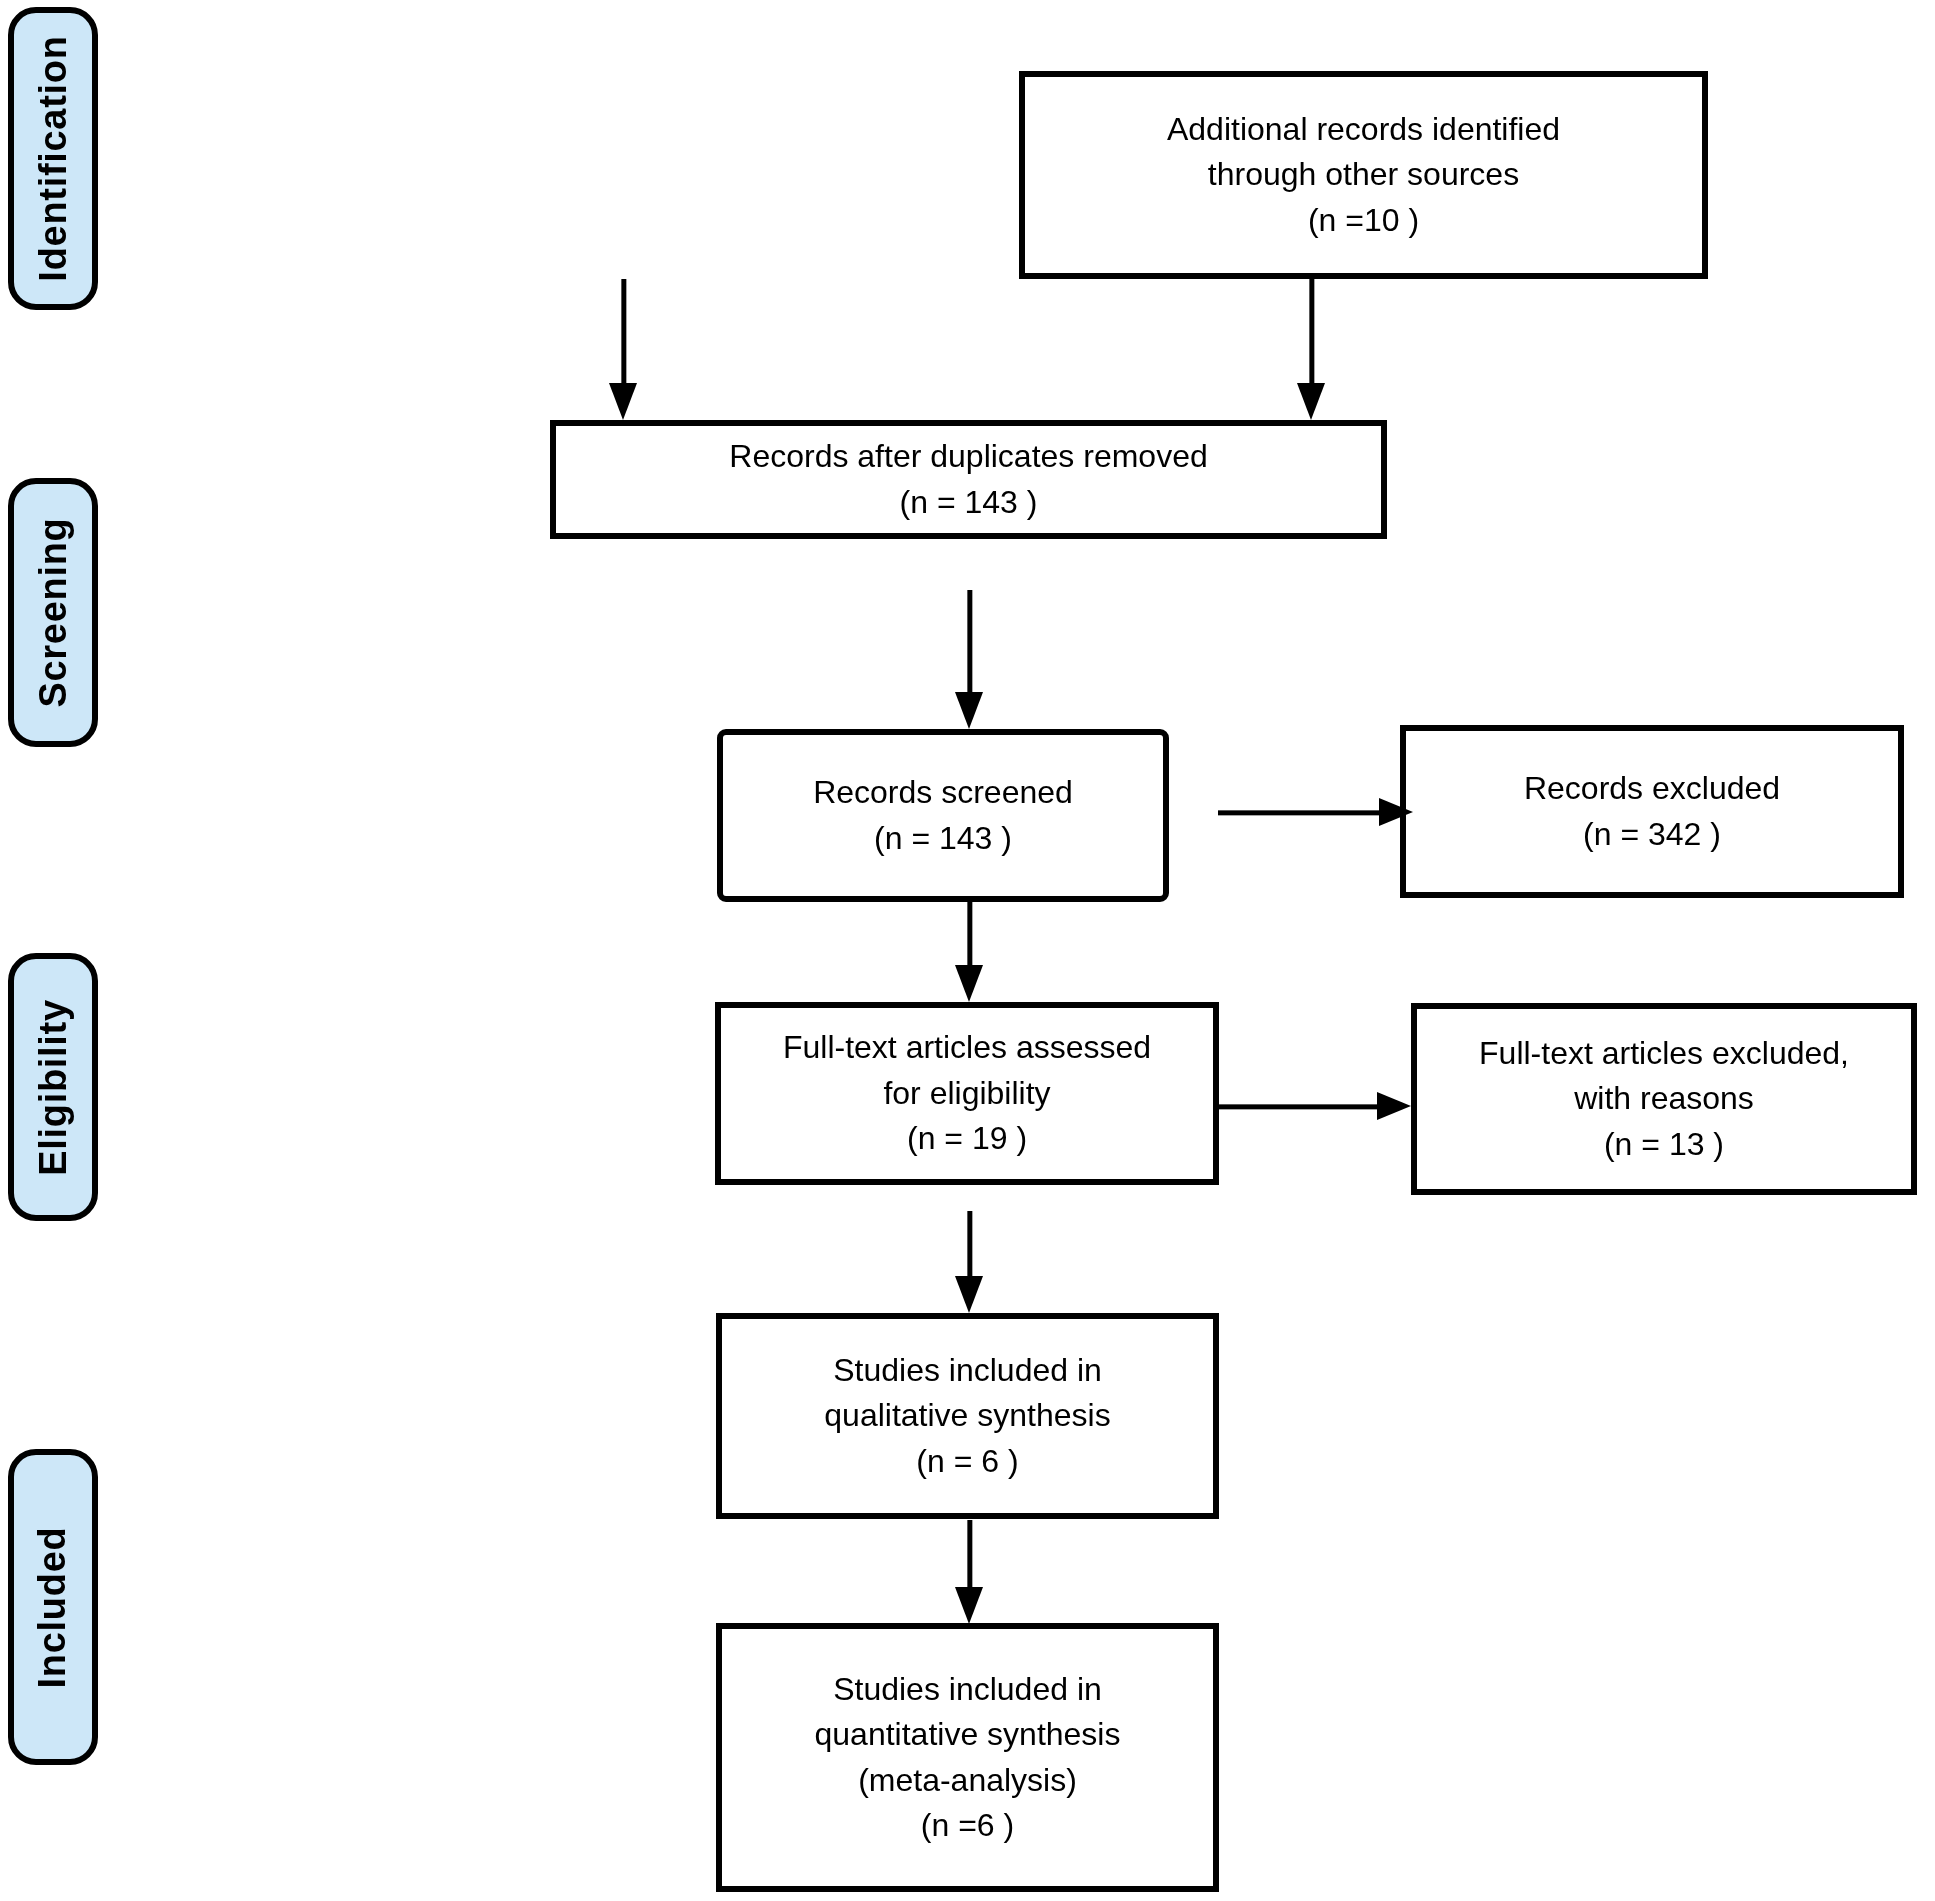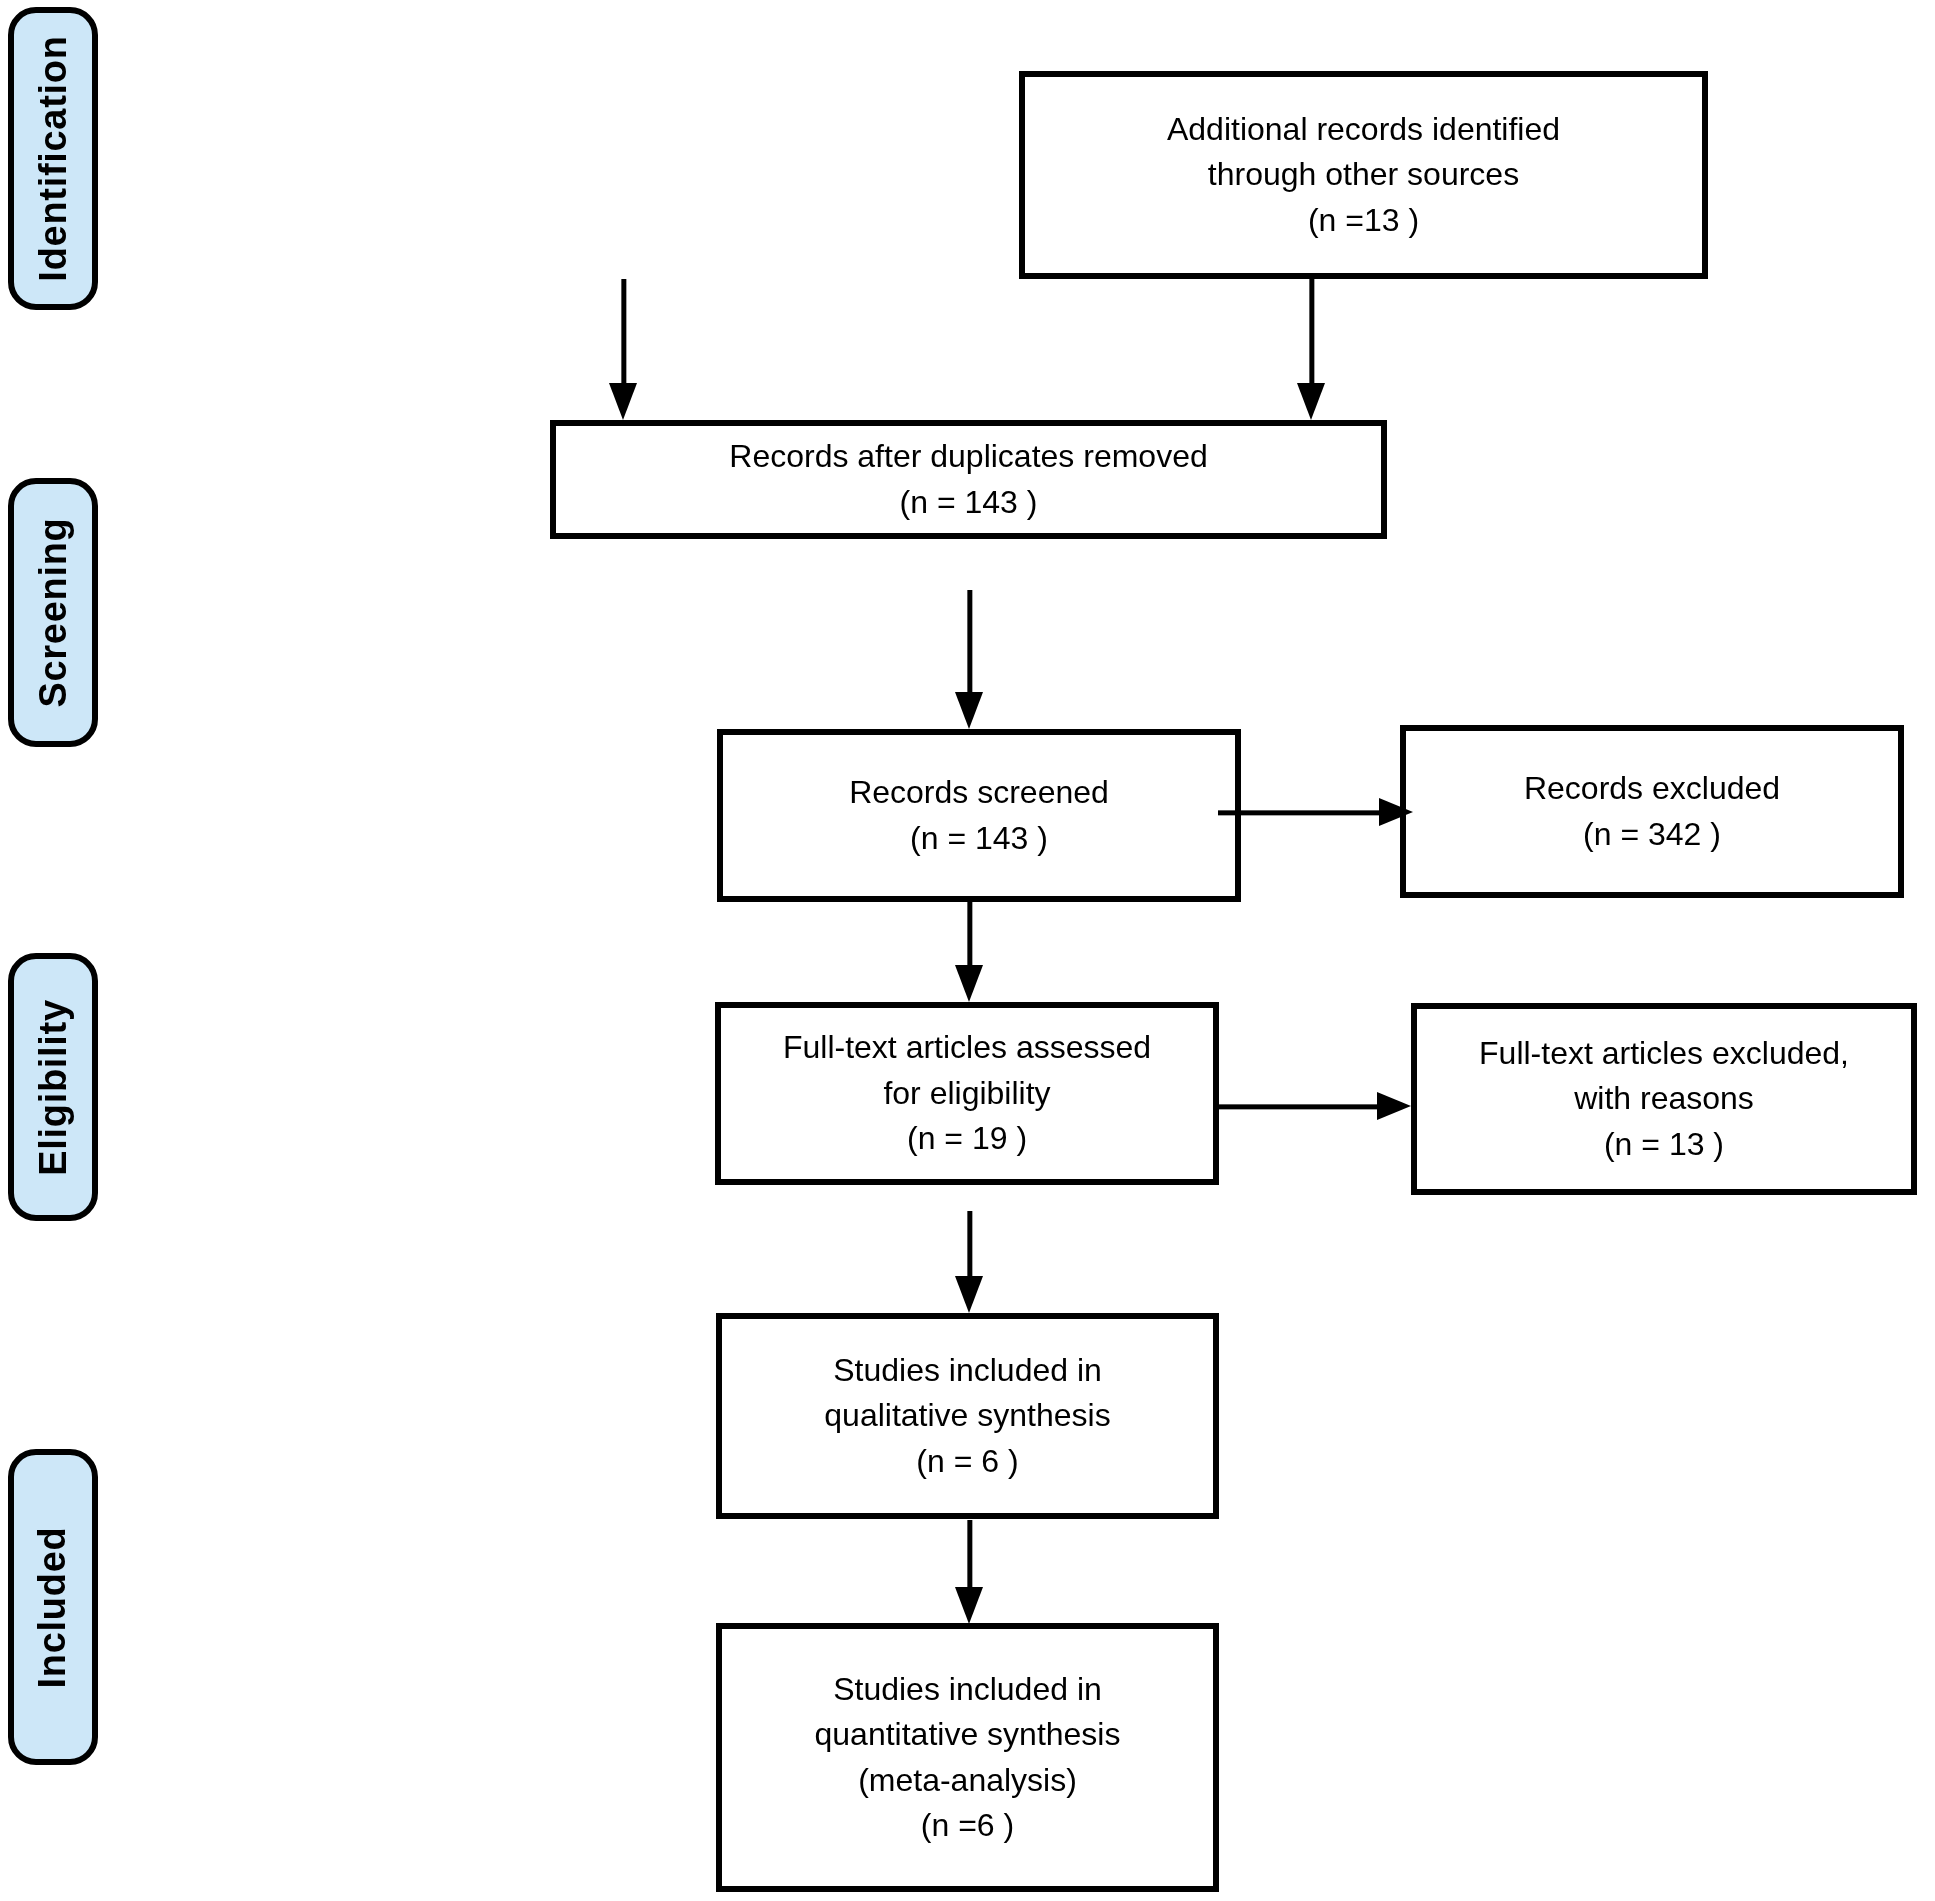--- a/index.html
+++ b/index.html
@@ -94,26 +94,26 @@
   <div class="stage" style="top:953px; height:268px;">
     <span class="vtext">Eligibility</span>
   </div>
   <div class="stage" style="top:1449px; height:316px;">
     <span class="vtext">Included</span>
   </div>
 
 
   <div class="box" style="left:1019px; top:71px;  width:689px; height:208px;">Additional records identified
 through other sources
-(n =13 )</div>
+(n =10 )</div>
 
   <div class="box" style="left:550px;  top:420px;  width:837px; height:119px;">Records after duplicates removed
 (n = 143 )</div>
 
-  <div class="box" style="left:717px; top:729px; width:524px;  height:173px;">Records screened
+  <div class="box" style="left:717px; top:729px; width:452px;  height:173px;border-radius:9px;">Records screened
 (n = 143 )</div>
 
   <div class="box" style="left:1400px; top:725px; width:504px;  height:173px;">Records excluded
 (n = 342 )</div>
 
   <div class="box" style="left:715px; top:1002px; width:504px;  height:183px;">Full-text articles assessed
 for eligibility
 (n = 19 )</div>
 
   <div class="box" style="left:1411px; top:1003px; width:506px;  height:192px;">Full-text articles excluded,

